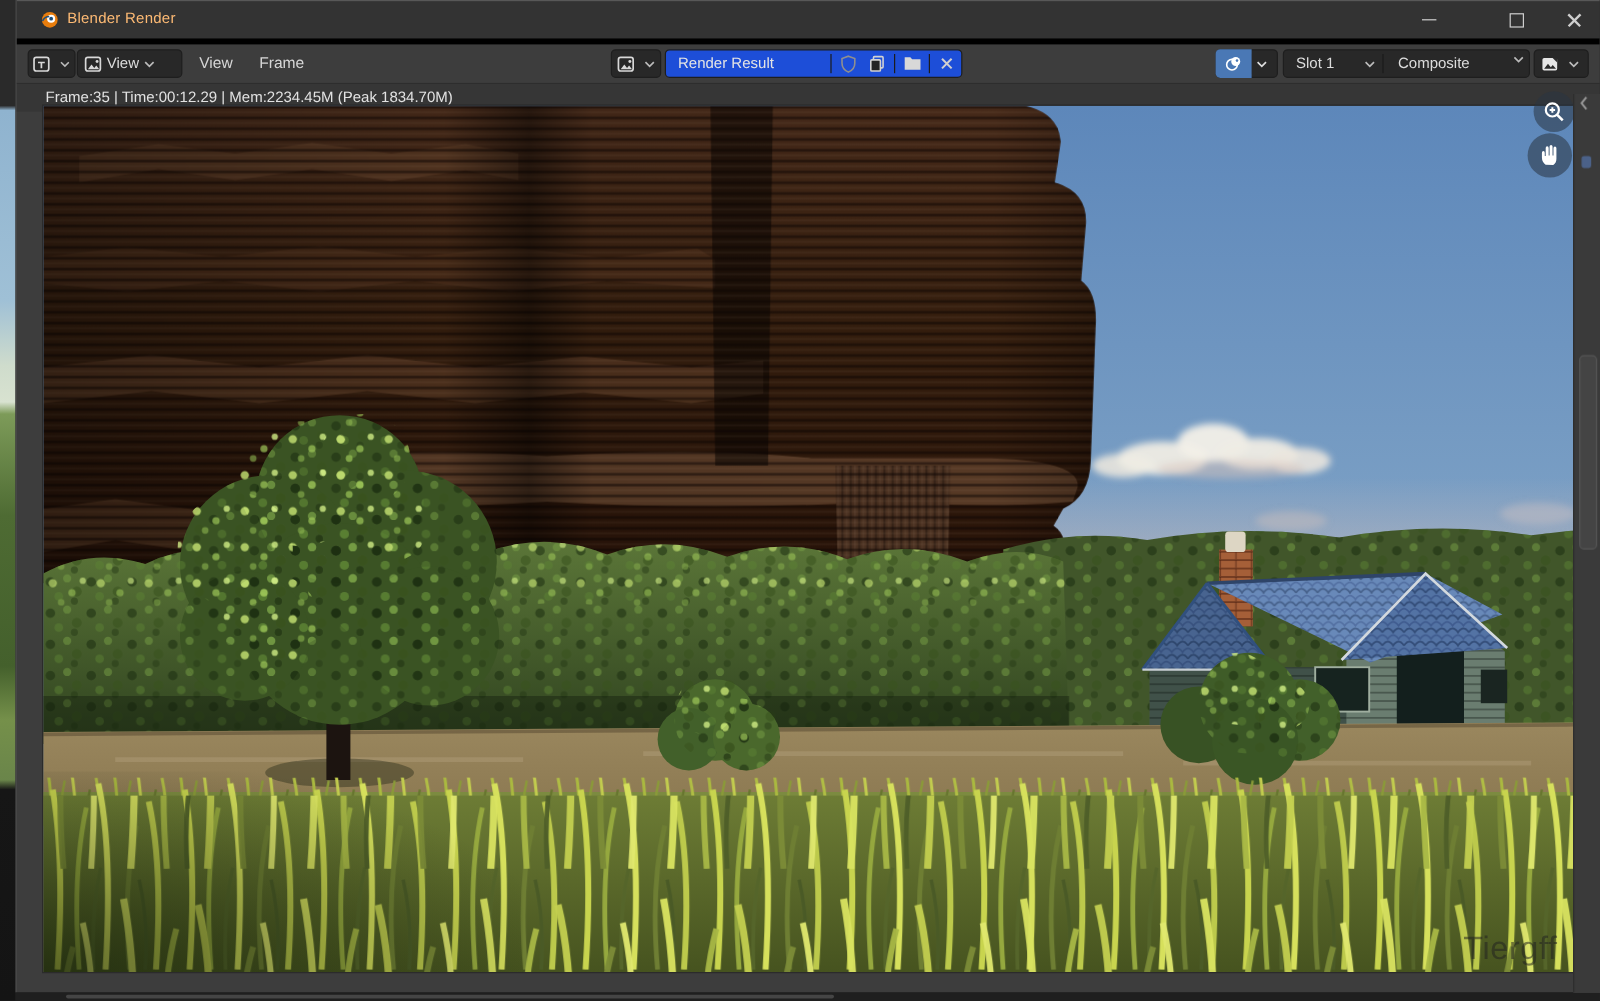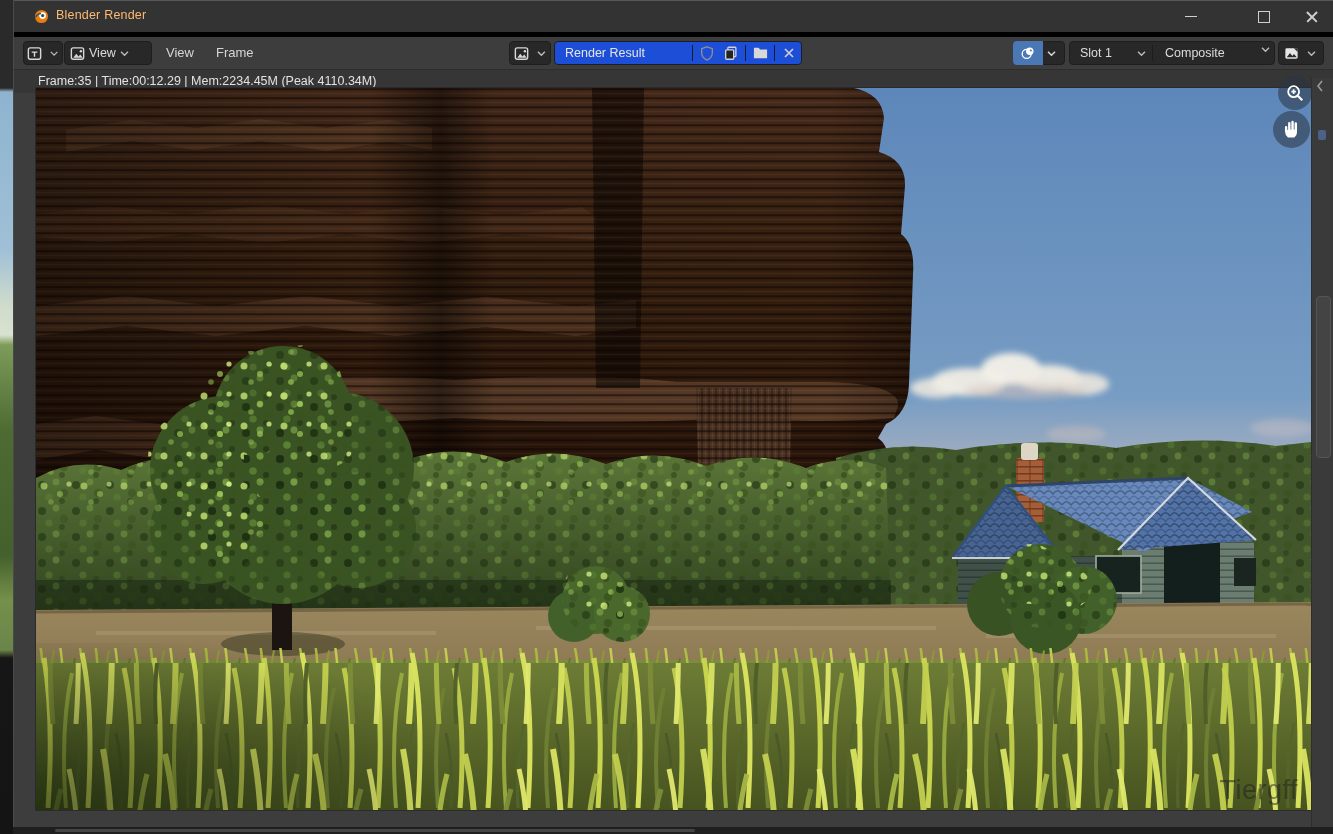--- a/index.html
+++ b/index.html
@@ -188,21 +188,21 @@
             <path d="M4,13 l3.4,-4.4 2.5,3 1.7,-2 2.9,3.4 z" fill="#2b2b2b"></path>
           </svg>
       </span>
       <svg class="chev" width="9" height="7" viewBox="0 0 10 8">
           <polyline points="1,2 5,6 9,2" fill="none" stroke="#bbb" stroke-width="1.6"></polyline>
         </svg>
     </div>
   </div>
 
   <div class="statusbar">
-    <span>Frame:35 | Time:00:12.29 | Mem:2234.45M (Peak 4110.34M)</span>
+    <span>Frame:35 | Time:00:12.29 | Mem:2234.45M (Peak 1834.70M)</span>
   </div>
 
   <div class="viewport">
     <svg class="scene" viewBox="0 0 1276 722" preserveAspectRatio="none">
       <defs>
         <linearGradient id="skyG" x1="0" y1="0" x2="0" y2="1">
           <stop offset="0" stop-color="#5d87ba"></stop>
             <stop offset=".55" stop-color="#7fa3c6"></stop>
           <stop offset=".85" stop-color="#a3afb8"></stop>
             <stop offset="1" stop-color="#b2b2ab"></stop>

